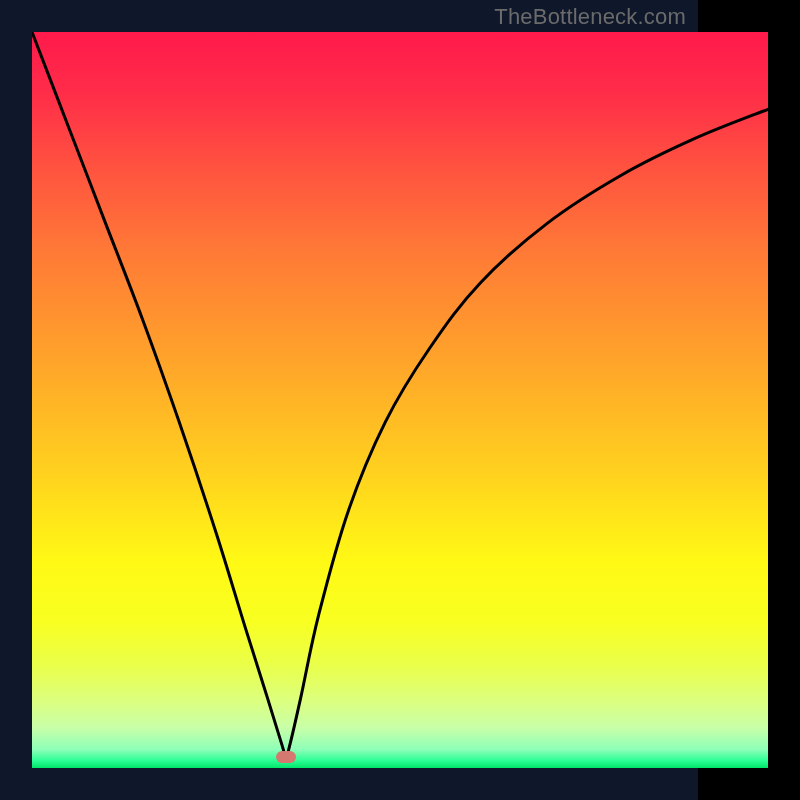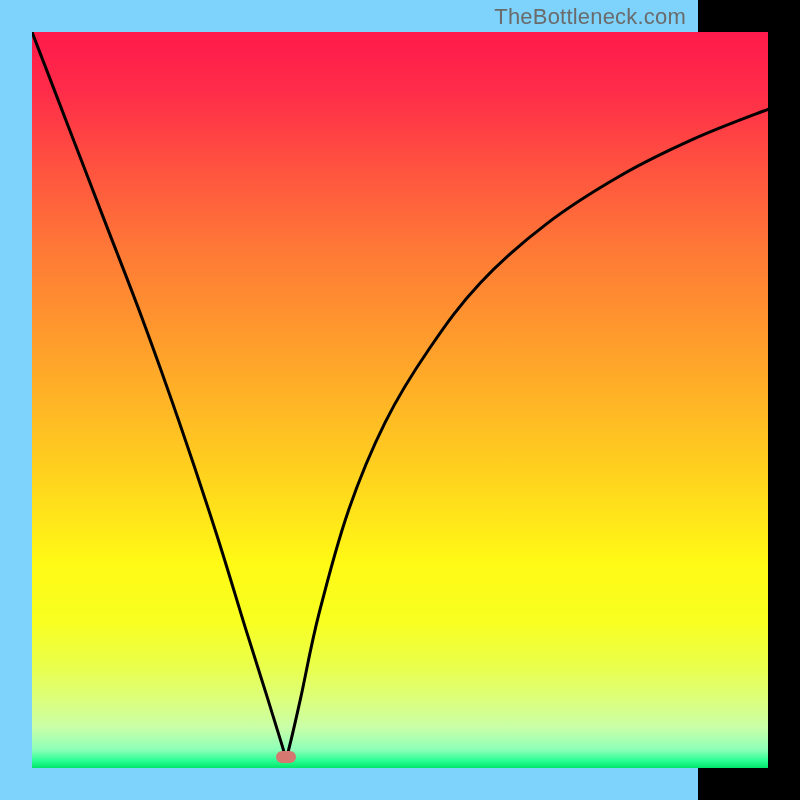--- a/index.html
+++ b/index.html
@@ -10,21 +10,21 @@
     background: #000;
     overflow: hidden;
     font-family: Arial, Helvetica, sans-serif;
   }
   .frame {
     position: absolute;
     top: 0;
     left: 0;
     width: 698px;
     height: 800px;
-    background: #7dd3fc;
+    background: #0f172a;
   }
   .plot {
     position: absolute;
     top: 32px;
     left: 32px;
     width: 736px;
     height: 736px;
     overflow: hidden;
   }
   .gradient {

